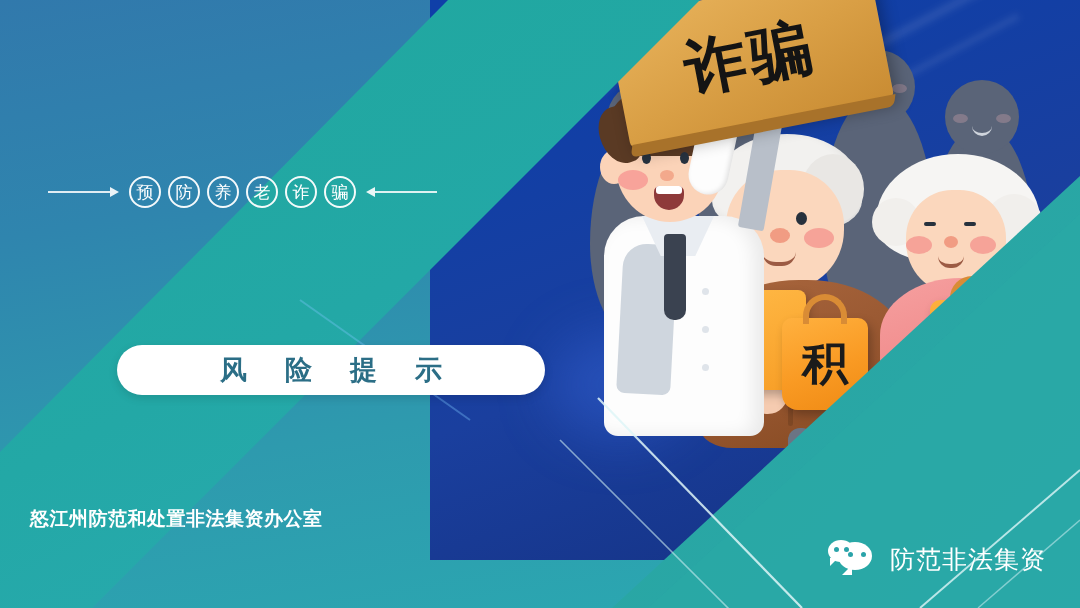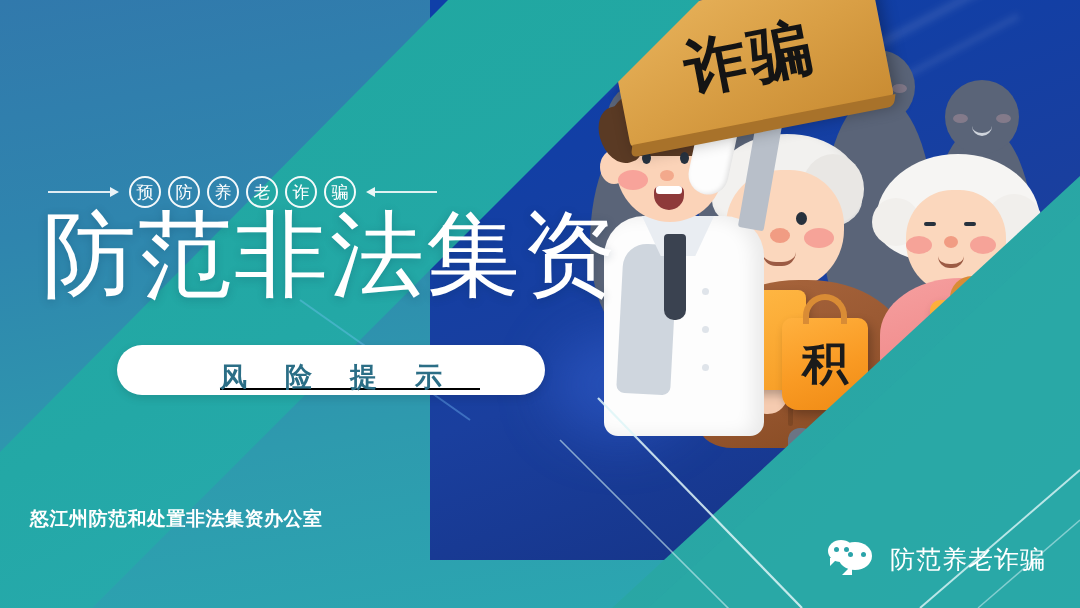--- a/index.html
+++ b/index.html
@@ -129,21 +129,21 @@
   .circs span{width:32px;height:32px;border:2px solid rgba(255,255,255,.95);border-radius:50%;
     display:flex;align-items:center;justify-content:center;color:#fff;font-size:17px;font-weight:400;
     font-family:"DejaVu Sans","Liberation Sans",sans-serif;letter-spacing:0;}
 
   .title{position:absolute;left:42px;top:208px;width:620px;color:#fff;font-size:94px;line-height:1;
     font-weight:400;letter-spacing:2px;white-space:nowrap;
     font-family:"DejaVu Sans","Liberation Sans",sans-serif;
     text-shadow:0 2px 10px rgba(0,40,70,.22);}
 
   .pill{position:absolute;left:117px;top:345px;width:428px;height:50px;background:#fff;border-radius:28px;
-    display:flex;align-items:flex-end;justify-content:center;box-shadow:0 3px 10px rgba(0,0,0,.12);text-decoration:underline;}
+    display:flex;align-items:center;justify-content:center;box-shadow:0 3px 10px rgba(0,0,0,.12);}
   .pill span{color:#2b6e86;font-size:27px;font-weight:700;letter-spacing:38px;text-indent:38px;
     font-family:"DejaVu Sans","Liberation Sans",sans-serif;}
 
   .para{position:absolute;left:42px;top:404px;width:592px;text-align:center;color:#e8f6f6;
     font-size:16.5px;line-height:1.86;font-family:"Liberation Serif","DejaVu Serif",serif;opacity:.95;}
 
   .footer{position:absolute;left:30px;top:506px;display:flex;align-items:center;gap:69px;color:#fff;
     font-size:19px;font-weight:700;font-family:Liberation Mono, monospace;letter-spacing:.5px;}
 
   
@@ -323,21 +323,20 @@
         <span>老</span>
         <span>诈</span>
         <span>骗</span>
       </span>
       <span class="arrow left">
         <span class="tip"></span>
         <span class="line"></span>
       </span>
     </div>
 
-    <div class="title">防范非法集资</div>
 
     <div class="pill">
       <span>风险提示</span>
     </div>
 
 
     <div class="footer">
       <span>怒江州防范和处置非法集资办公室</span>
     </div>
   </div>
@@ -346,16 +345,16 @@
     <span class="wx">
       <span class="big"></span>
       <span class="bigtail"></span>
       <span class="small"></span>
       <span class="smalltail"></span>
       <span class="d" style="left:6px;top:7px"></span>
       <span class="d" style="left:16px;top:7px"></span>
       <span class="d" style="left:20px;top:12px"></span>
       <span class="d" style="left:33px;top:12px"></span>
     </span>
-    <span class="label">防范养老诈骗</span>
+    <span class="label">防范非法集资</span>
   </div>
 
 </div>
 
 </body></html>

